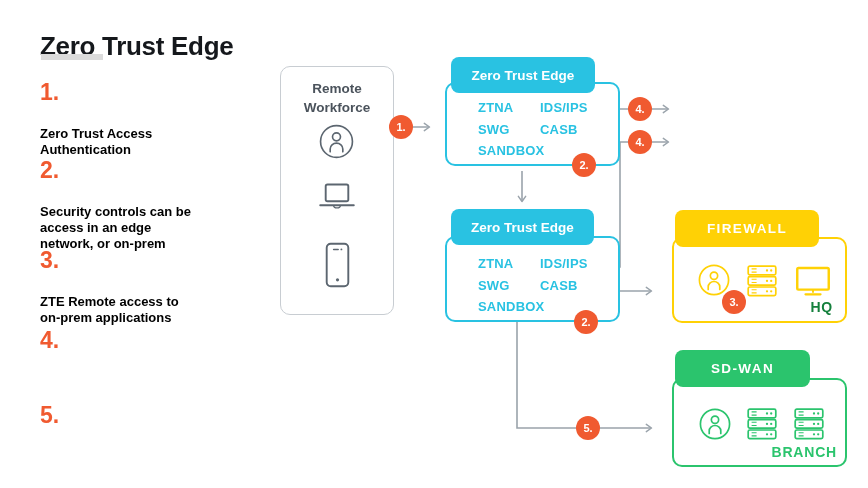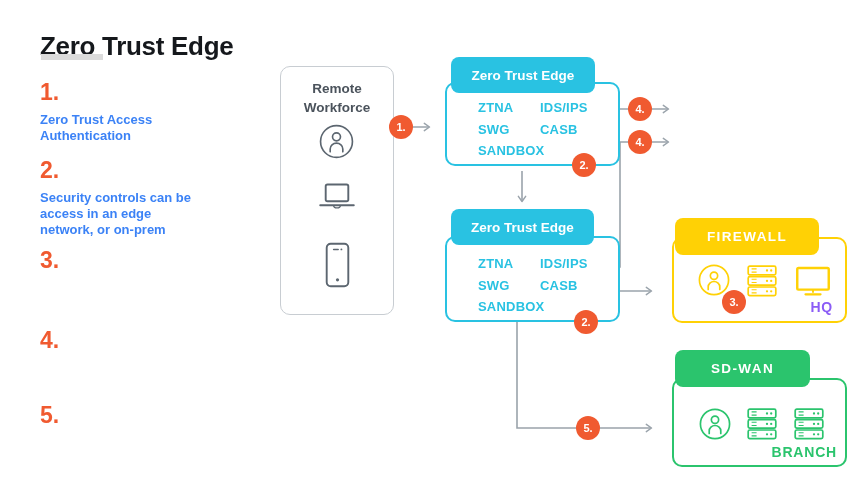--- a/index.html
+++ b/index.html
@@ -6,57 +6,57 @@
   .stage{
     position:relative;width:868px;height:488px;background:#fff;overflow:hidden;
     font-family:"Liberation Sans",sans-serif;color:#23282E;
   }
   .abs{position:absolute;}
   
   .page-title{left:40px;top:14px;font-size:26px;font-weight:800;color:#15181C;letter-spacing:-0.3px;}
   .title-rule{left:41px;top:54px;width:62px;height:6px;background:#DBDBDB;}
   .step{left:40px;width:212px;}
   .step-num{font-size:23px;font-weight:800;color:#F05A30;line-height:1;}
-  .step-text{margin-top:8px;font-size:13px;line-height:16px;font-weight:700;color:#3b82f6;}
+  .step-text{margin-top:22px;font-size:13px;line-height:16px;font-weight:700;color:#000000;}
   .lines{white-space:pre-line;}
   
   .rw-box{left:268px;top:66px;width:112px;height:247px;border:1.5px solid #C8CDD2;border-radius:10px;background:#fff;}
   .rw-label{left:0;top:13px;width:100%;text-align:center;font-size:13.5px;line-height:1.4;font-weight:600;color:#4B535C;}
   .rw-icon{color:#5C6670;}
   
   svg.connectors{left:0;top:0;z-index:0;}
   .node{z-index:1;margin-left:12px;}
   .badge{
     z-index:2;width:24px;height:24px;border-radius:50%;background:#F05A30;color:#fff;
     font-size:11px;font-weight:800;line-height:24px;text-align:center;
   }
   
   .zte-body{width:175px;height:84px;background:#fff;border:2px solid #29C2E2;border-radius:10px;box-sizing:border-box;padding-left:9px;}
   .tab{
     border-radius:8px;color:#fff;font-size:13.5px;font-weight:700;
     display:flex;align-items:center;justify-content:center;z-index:1;
   }
   .tab-cyan{background:#29C2E2;}
-  .tab-yellow{background:#FFD105;letter-spacing:1.4px;margin-top:8px;}
+  .tab-yellow{background:#FFD105;letter-spacing:1.4px;}
   .tab-green{background:#2BC46D;letter-spacing:1.4px;}
   .svc-col{position:absolute;top:13px;}
   .svc-col span{display:block;font-size:13px;line-height:21.5px;font-weight:800;color:#29C2E2;letter-spacing:0.2px;}
   .svc-col.c1{left:31px;}
   .svc-col.c2{left:93px;}
   
   .cloud-box{left:677px;top:85px;width:148px;height:77px;border:2px dashed #D2D5D8;border-radius:8px;box-sizing:border-box;background:#fff;}
   .cloud-ic{left:55px;top:11px;color:#5C6670;}
   .cloud-label{left:0;top:45px;width:100%;text-align:center;font-size:13.5px;font-weight:800;color:#4A545E;letter-spacing:1.2px;}
   
   .fw-body{left:660px;top:237px;width:175px;height:86px;border:2px solid #FFD105;border-radius:10px;box-sizing:border-box;background:#fff;}
   .sd-body{left:660px;top:378px;width:175px;height:89px;border:2px solid #2BC46D;border-radius:10px;box-sizing:border-box;background:#fff;}
   .fw-ic{color:#FFD105;}
   .sd-ic{color:#2BC46D;}
   .loc-label{position:absolute;font-size:14px;font-weight:800;letter-spacing:0.8px;}
-  .loc-hq{right:12px;bottom:6px;color:#8b5cf6;}
+  .loc-hq{right:12px;bottom:6px;color:#15803d;}
   .loc-branch{right:8px;bottom:5px;color:#2BC46D;}
   .icon{display:block;}
 </style>
 </head>
 <body>
 
 <div class="stage">
 
   <svg class="connectors abs" width="868" height="488" viewBox="0 0 868 488">
     <defs>
@@ -83,20 +83,22 @@
 Authentication</div>
   </div>
   <div class="abs step" style="top:159px">
     <div class="step-num">2.</div>
     <div class="step-text lines">Security controls can be
 access in an edge
 network, or on-prem</div>
   </div>
   <div class="abs step" style="top:249px">
     <div class="step-num">3.</div>
+    <div class="step-text lines">ZTE Remote access to
+on-prem applications</div>
   </div>
   <div class="abs step" style="top:329px">
     <div class="step-num">4.</div>
   </div>
   <div class="abs step" style="top:404px">
     <div class="step-num">5.</div>
   </div>
 
   <div class="abs rw-box node">
     <div class="abs rw-label lines">Remote

